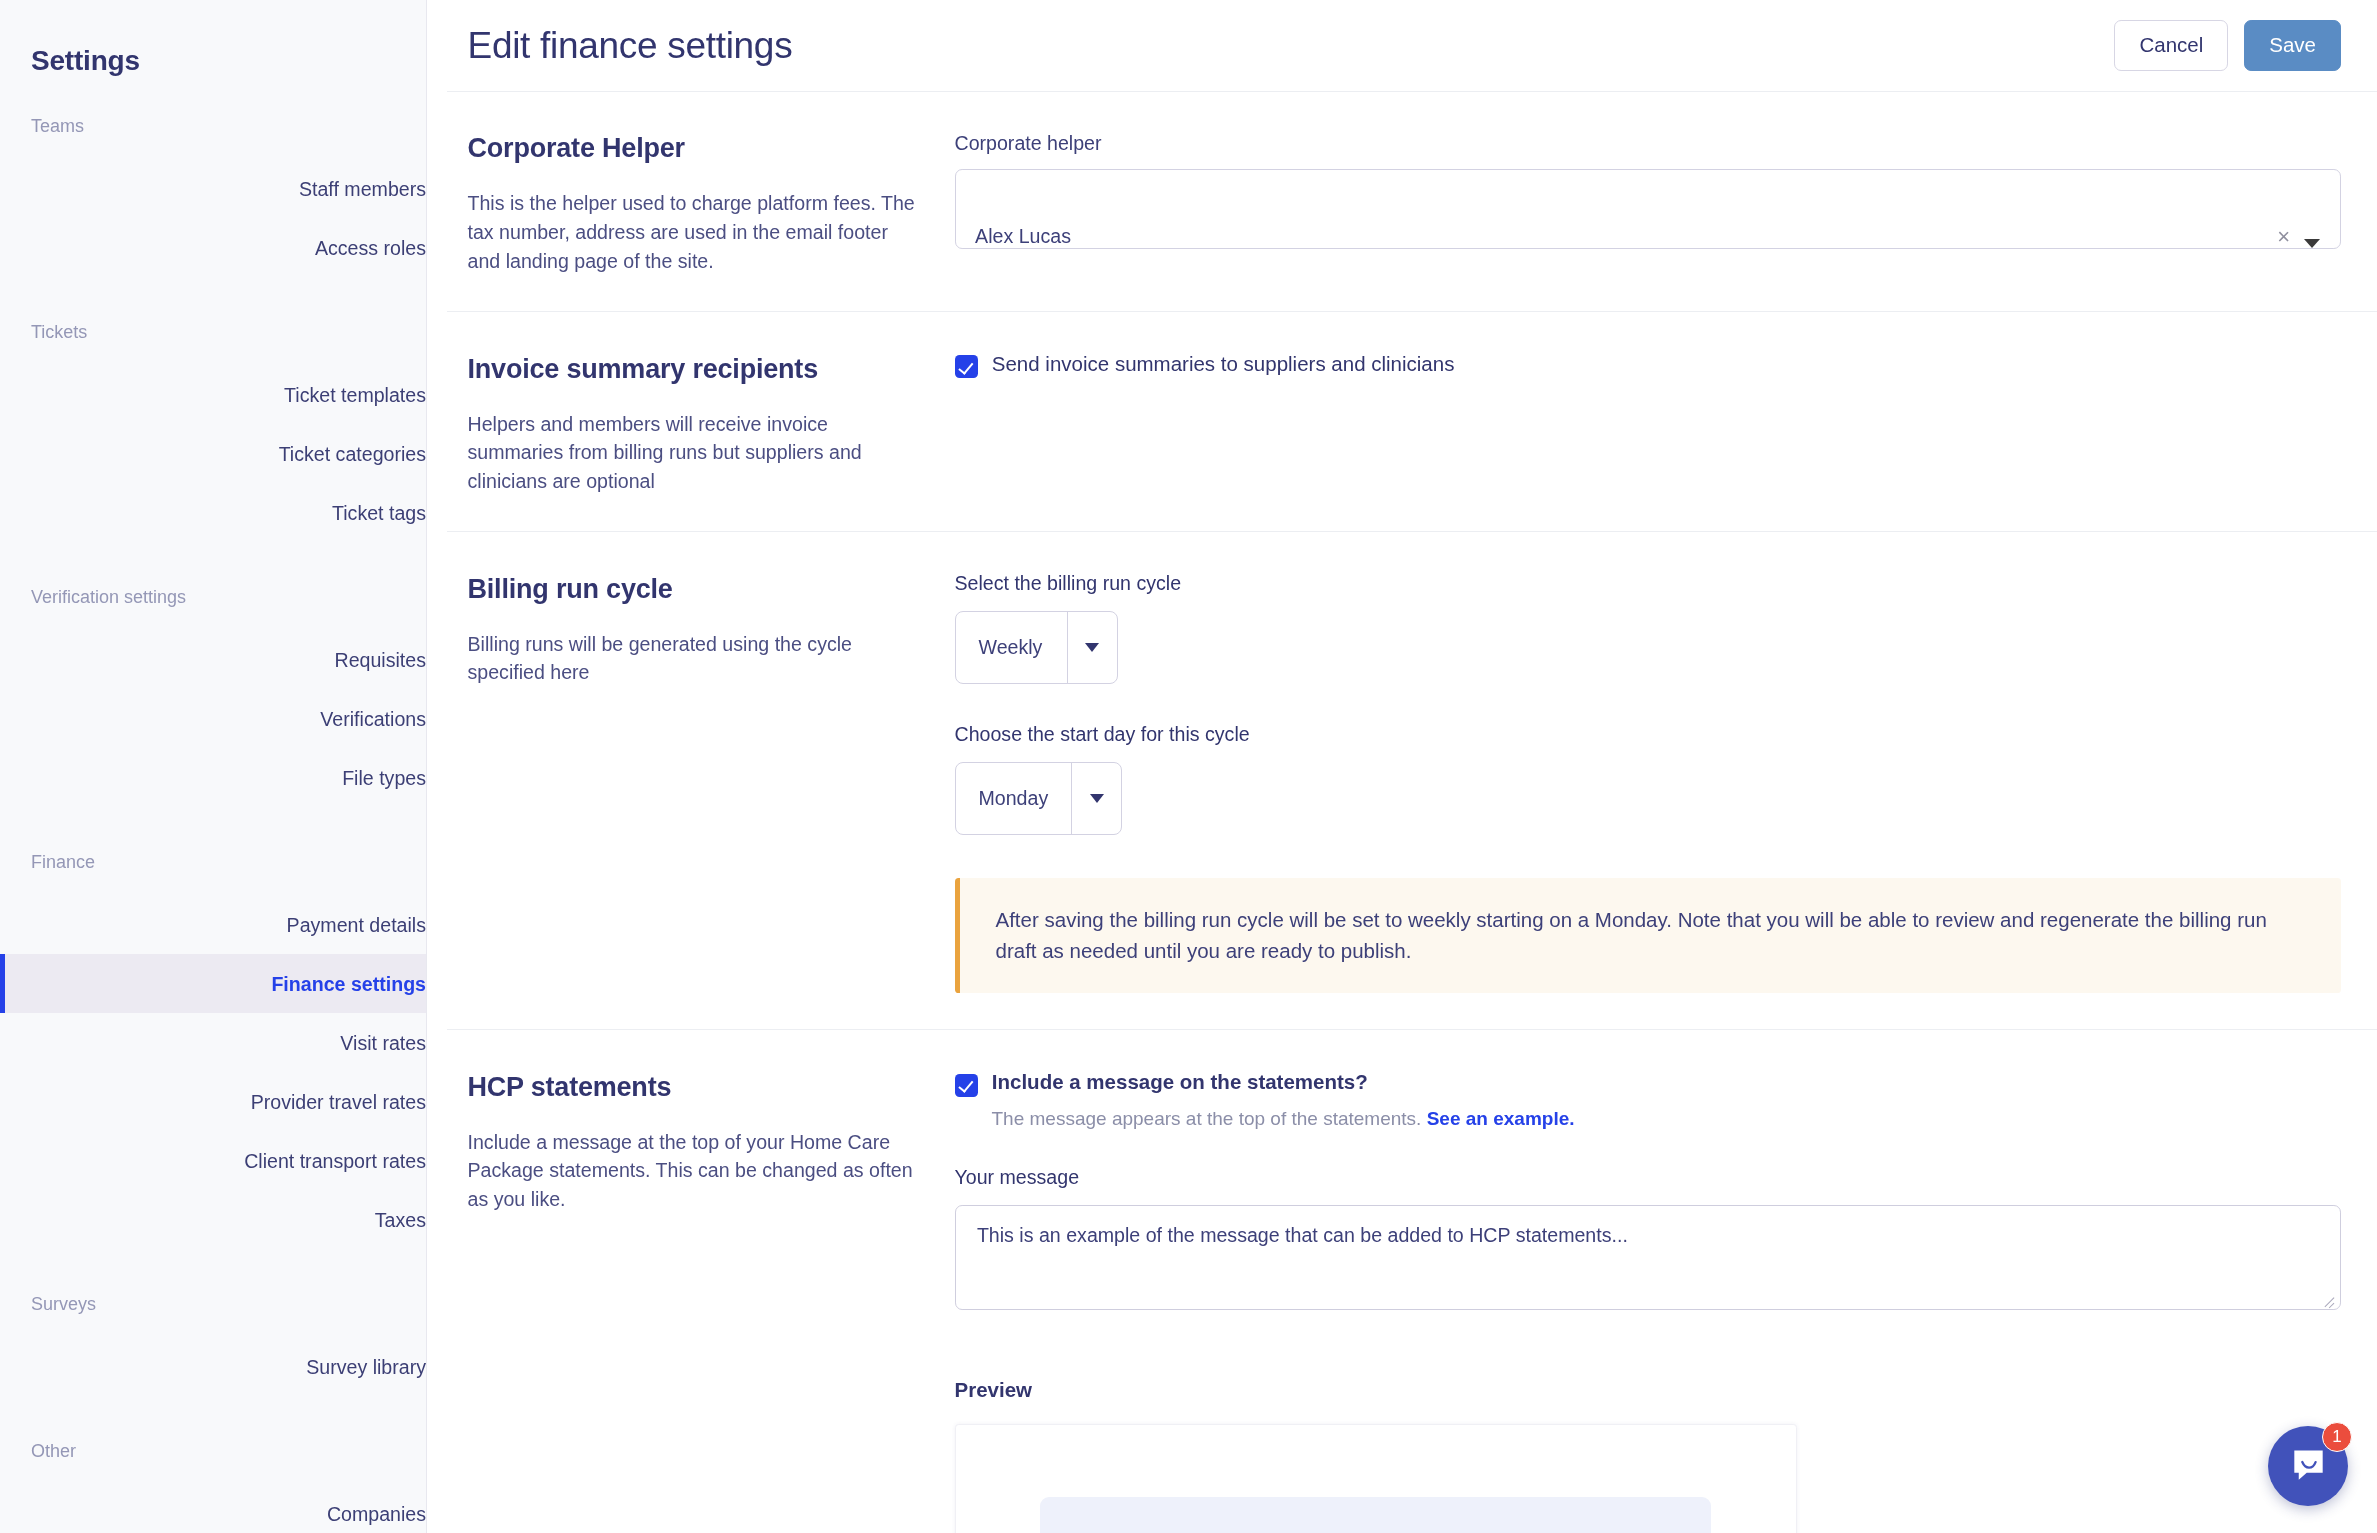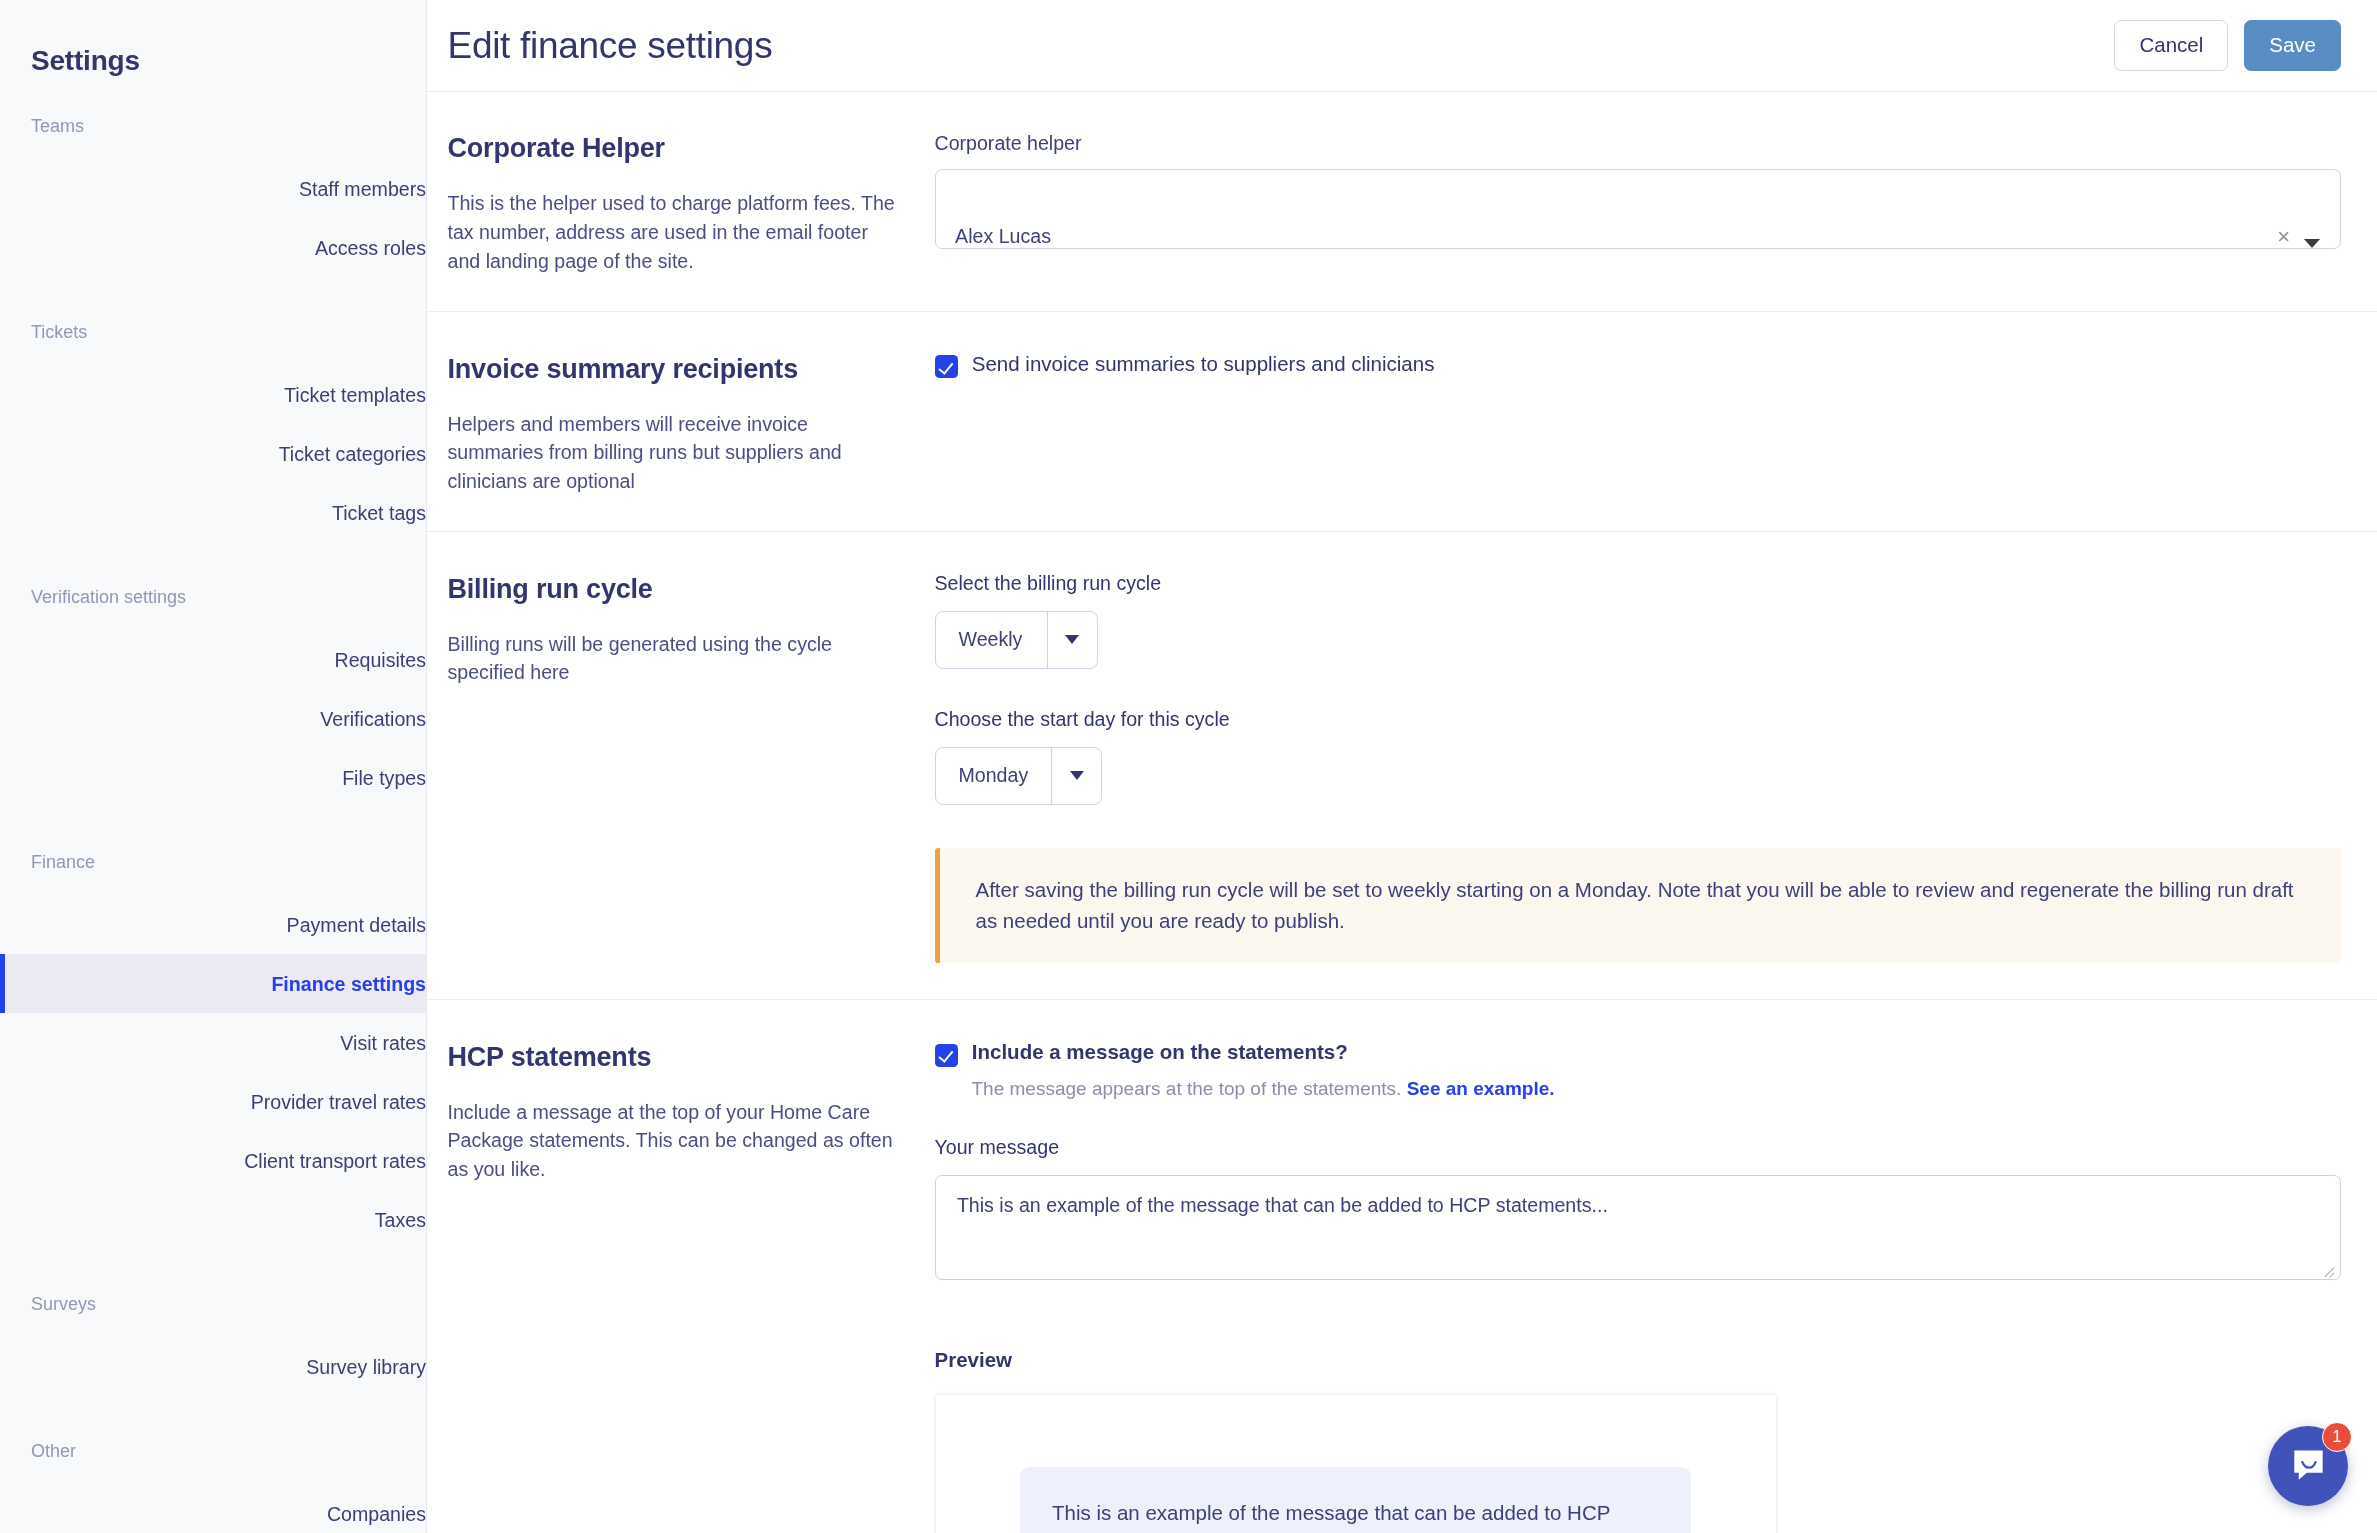--- a/index.html
+++ b/index.html
@@ -10,20 +10,21 @@
     overflow: hidden;
     font-family: "Liberation Sans", sans-serif;
     background: #ffffff;
   }
 
   .app {
     display: flex;
     width: 2377px;
     height: 1533px;
     position: relative;
+    gap: 20px;
   }
 
   
   .sidebar {
     width: 427px;
     flex: 0 0 427px;
     height: 1533px;
     background: #f8f9fb;
     border-right: 0.9px solid #e8e8ef;
     position: relative;
@@ -233,21 +234,21 @@
     text-decoration: none;
     font-weight: bold;
     cursor: pointer;
   }
 
   
   .split-select {
     display: inline-flex;
     border: 0.9px solid #d3d2e2;
     border-radius: 8px;
-    height: 58px;
+    height: 73px;
     overflow: hidden;
     background: #fff;
     cursor: pointer;
   }
   .split-select .val {
     display: flex; align-items: center;
     padding: 0 23px;
     font-size: 19.6px;
     color: #3d4079;
     min-width: 111px;

